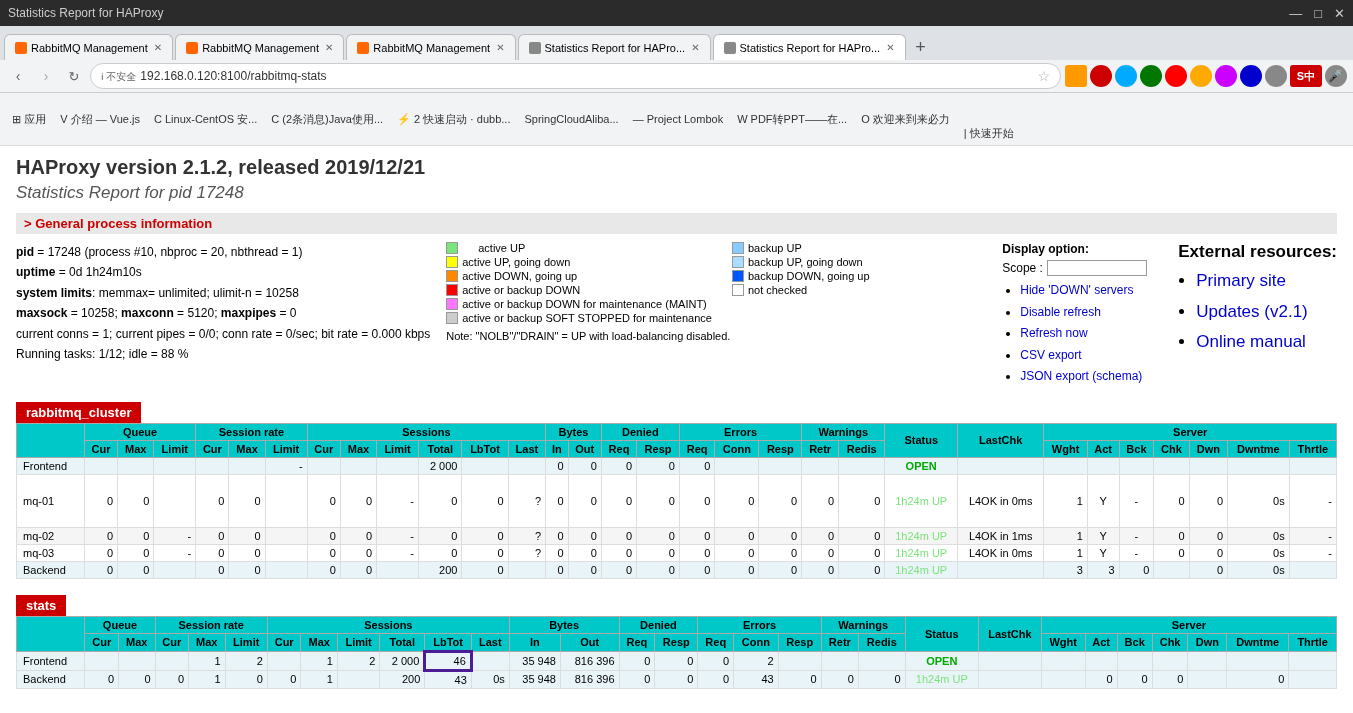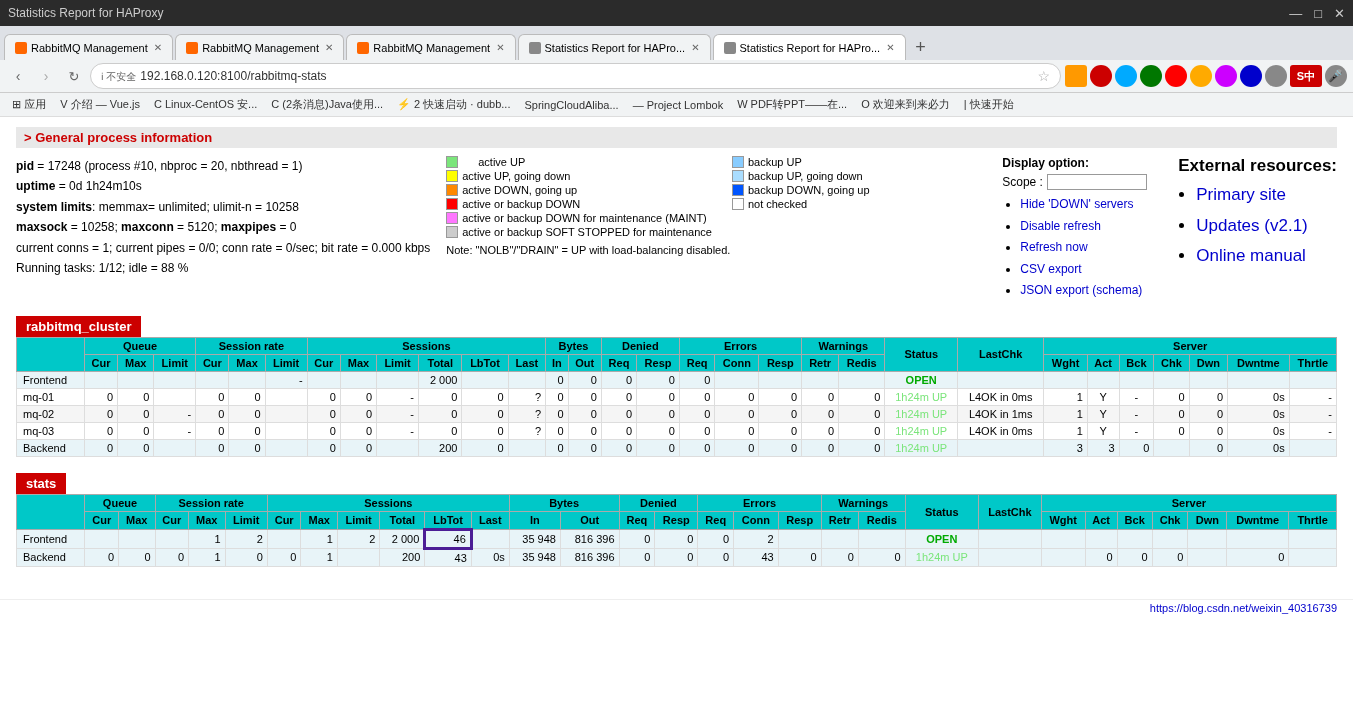--- a/index.html
+++ b/index.html
@@ -73,25 +73,27 @@
 <div style="display:flex;align-items:center;padding:2px 6px;background:#f1f3f4;border-bottom:1px solid #ddd;gap:2px;font-size:11px;overflow:hidden;">
   <div style="padding:2px 6px;cursor:pointer;color:#333;">⊞ 应用</div>
   <div style="padding:2px 6px;cursor:pointer;color:#333;">V 介绍 — Vue.js</div>
   <div style="padding:2px 6px;cursor:pointer;color:#333;">C Linux-CentOS 安...</div>
   <div style="padding:2px 6px;cursor:pointer;color:#333;">C (2条消息)Java使用...</div>
   <div style="padding:2px 6px;cursor:pointer;color:#333;">⚡ 2 快速启动 · dubb...</div>
   <div style="padding:2px 6px;cursor:pointer;color:#333;">SpringCloudAliba...</div>
   <div style="padding:2px 6px;cursor:pointer;color:#333;">— Project Lombok</div>
   <div style="padding:2px 6px;cursor:pointer;color:#333;">W PDF转PPT——在...</div>
   <div style="padding:2px 6px;cursor:pointer;color:#333;">O 欢迎来到来必力</div>
-  <div style="padding:2px 6px;cursor:pointer;color:#333;">| 快速开始</div>
+  <div style="padding:2px 6px;cursor:pointer;color:#333;margin-top:29px;">| 快速开始</div>
 </div>
 
 <div style="padding:10px 16px;background:#fff;overflow-y:auto;max-height:calc(713px - 130px);">
 
+  <div style="font-size:20px;font-weight:bold;color:#333;margin-bottom:4px;">HAProxy version 2.1.2, released 2019/12/21</div>
+  <div style="font-size:17px;font-style:italic;color:#555;margin-bottom:10px;">Statistics Report for pid 17248</div>
 
   <div style="background:#e8e8e8;padding:3px 8px;font-weight:bold;color:#c00;margin-bottom:8px;font-size:13px;cursor:pointer;">&gt; General process information</div>
 
   <div style="display:flex;gap:16px;align-items:flex-start;margin-bottom:14px;">
 
     <div style="flex:0 0 auto;font-size:12px;line-height:1.7;min-width:300px;">
       <div><strong>pid</strong> = 17248 (process #10, nbproc = 20, nbthread = 1)</div>
       <div><strong>uptime</strong> = 0d 1h24m10s</div>
       <div><strong>system limits</strong>: memmax= unlimited; ulimit-n = 10258</div>
       <div><strong>maxsock</strong> = 10258; <strong>maxconn</strong> = 5120; <strong>maxpipes</strong> = 0</div>
@@ -255,21 +257,21 @@
           <td style="border:1px solid #ddd;padding:2px 4px;text-align:right;"></td>
           <td style="border:1px solid #ddd;padding:2px 4px;text-align:right;"></td>
           <td style="border:1px solid #ddd;padding:2px 4px;text-align:right;"></td>
           <td style="border:1px solid #ddd;padding:2px 4px;text-align:right;"></td>
           <td style="border:1px solid #ddd;padding:2px 4px;text-align:right;"></td>
           <td style="border:1px solid #ddd;padding:2px 4px;text-align:right;"></td>
           <td style="border:1px solid #ddd;padding:2px 4px;text-align:right;"></td>
         </tr>
 
         <tr style="background:#fff;">
-          <td style="border:1px solid #ddd;padding:2px 6px;text-align:left;">mq-01</td>
+          <td style="border:1px solid #ddd;padding:20px 6px;text-align:left;">mq-01</td>
           <td style="border:1px solid #ddd;padding:2px 4px;text-align:right;">0</td>
           <td style="border:1px solid #ddd;padding:2px 4px;text-align:right;">0</td>
           <td style="border:1px solid #ddd;padding:2px 4px;text-align:right;"></td>
           <td style="border:1px solid #ddd;padding:2px 4px;text-align:right;">0</td>
           <td style="border:1px solid #ddd;padding:2px 4px;text-align:right;">0</td>
           <td style="border:1px solid #ddd;padding:2px 4px;text-align:right;"></td>
           <td style="border:1px solid #ddd;padding:2px 4px;text-align:right;">0</td>
           <td style="border:1px solid #ddd;padding:2px 4px;text-align:right;">0</td>
           <td style="border:1px solid #ddd;padding:2px 4px;text-align:right;">-</td>
           <td style="border:1px solid #ddd;padding:2px 4px;text-align:right;">0</td>

